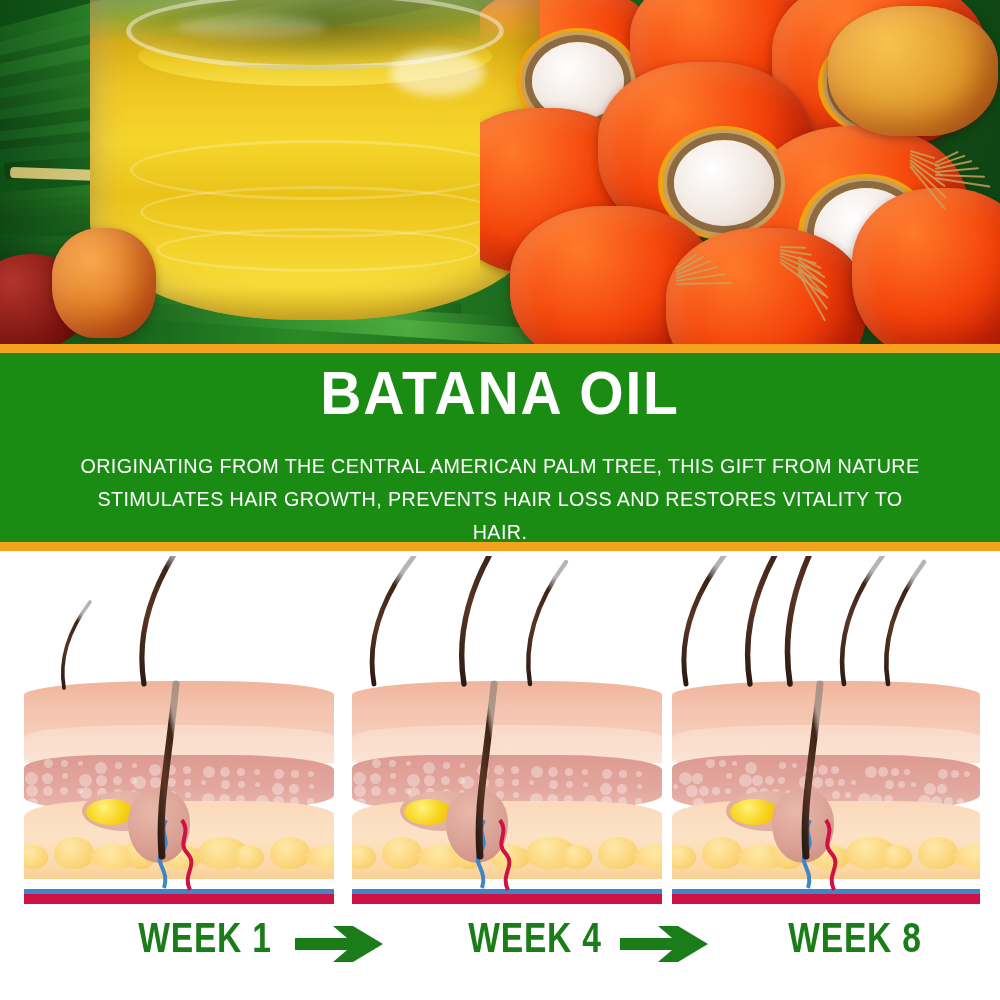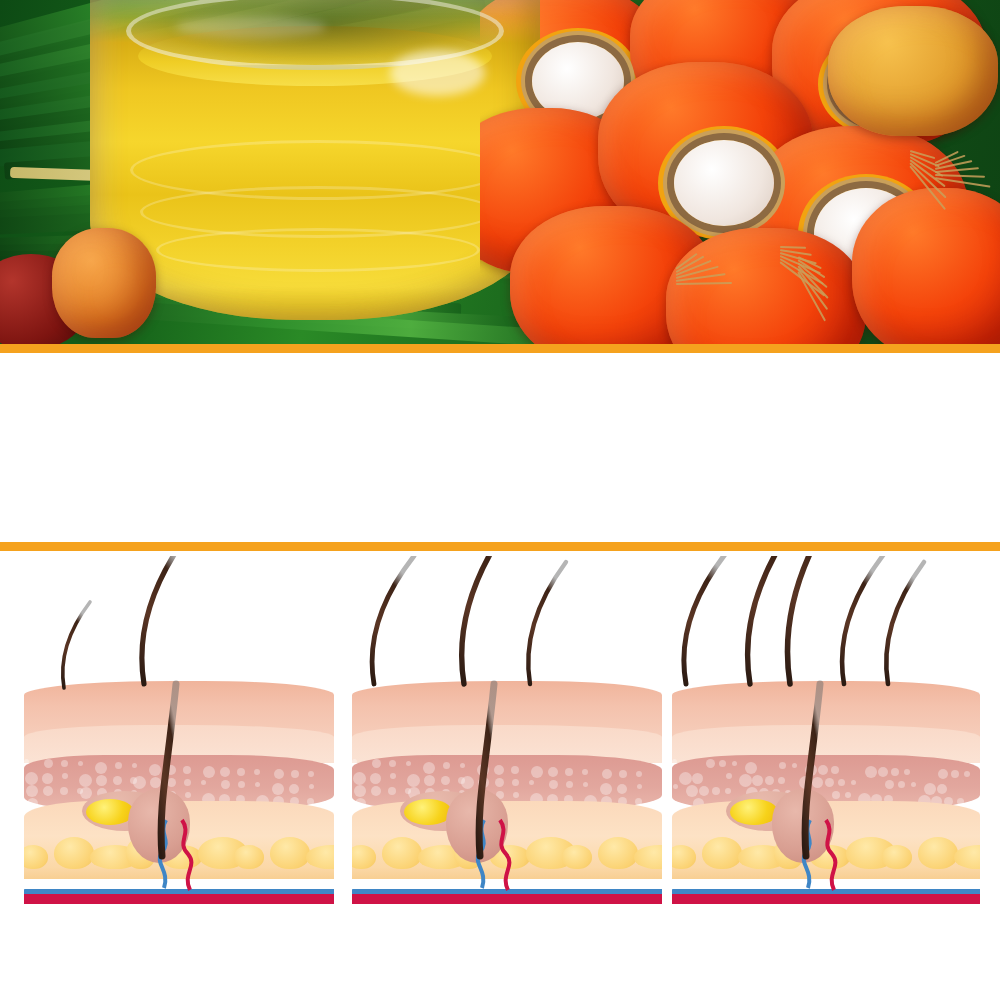--- a/index.html
+++ b/index.html
@@ -204,20 +204,27 @@
       <div class="bowl-surface"></div>
       <div class="bowl-rim"></div>
       <div class="sheen" style="left:300px;top:60px;width:95px;height:46px;"></div>
       <div class="sheen" style="left:86px;top:26px;width:150px;height:22px;opacity:.45;"></div>
     </div>
   <div class="darkfruit" style="left: -28px; top: 254px; width: 118px; height: 96px;"></div>
       <div class="fruit" style="left: 52px; top: 228px; width: 104px; height: 110px; background: radial-gradient(circle at 38% 30%, rgb(247, 166, 74), rgb(224, 123, 34) 60%, rgb(182, 84, 26));"></div>
     </div>
 
   <div class="stripe top"></div>
+  <div class="banner">
+    <div class="title">BATANA OIL</div>
+    <div class="subtitle">
+      <div>ORIGINATING FROM THE CENTRAL AMERICAN PALM TREE, THIS GIFT FROM NATURE</div>
+      <div>STIMULATES HAIR GROWTH, PREVENTS HAIR LOSS AND RESTORES VITALITY TO HAIR.</div>
+    </div>
+  </div>
   <div class="stripe bot"></div>
 
   <div class="panels">
     <div class="panel p1" id="panel1">
         <div class="skin">
           <div class="epi"></div>
           <div class="epi2"></div>
           <div class="derm">
             <div class="cell" style="width: 5px; height: 5px; left: 0px; top: 4px;"></div>
             <div class="cell" style="width: 6px; height: 6px; left: 53px; top: 33px;"></div>
@@ -510,14 +517,29 @@
           <path d="M14 128 C3 66.8,38.2 16.480000000000004,58 -8" stroke="url(#hg3)" stroke-width="5" stroke-linecap="round" fill="none"></path>
           <path d="M78 128 C65.5 52.39999999999999,105.5 -9.759999999999991,128 -40" stroke="url(#hg3)" stroke-width="5.4" stroke-linecap="round" fill="none"></path>
           <path d="M118 128 C105 44.3,146.6 -24.519999999999982,170 -58" stroke="url(#hg3)" stroke-width="5.6" stroke-linecap="round" fill="none"></path>
           <path d="M172 128 C162 69.5,194 21.400000000000006,212 -2" stroke="url(#hg3)" stroke-width="4.6" stroke-linecap="round" fill="none"></path>
           <path d="M216 128 C207 73.1,235.8 27.960000000000008,252 6" stroke="url(#hg3)" stroke-width="4.6" stroke-linecap="round" fill="none"></path>
           <path d="M134 300 C130 250,140 210,148 128" stroke="url(#hg3)" stroke-width="7" stroke-linecap="round" fill="none"></path>
         </svg>
       </div>
   </div>
 
+  <div class="label-row">
+    <div class="wlabel w1">WEEK 1</div>
+    <div class="arrowbox a1">
+      <svg width="92" height="40" viewBox="0 0 92 40" aria-hidden="true">
+        <path d="M0 14 H52 L38 2 L58 2 L88 20 L58 38 L38 38 L52 26 H0 Z" fill="#1a7d1a"></path>
+      </svg>
+    </div>
+    <div class="wlabel w2">WEEK 4</div>
+    <div class="arrowbox a2">
+      <svg width="92" height="40" viewBox="0 0 92 40" aria-hidden="true">
+        <path d="M0 14 H52 L38 2 L58 2 L88 20 L58 38 L38 38 L52 26 H0 Z" fill="#1a7d1a"></path>
+      </svg>
+    </div>
+    <div class="wlabel w3">WEEK 8</div>
+  </div>
 
 </div>
 
 </body></html>

